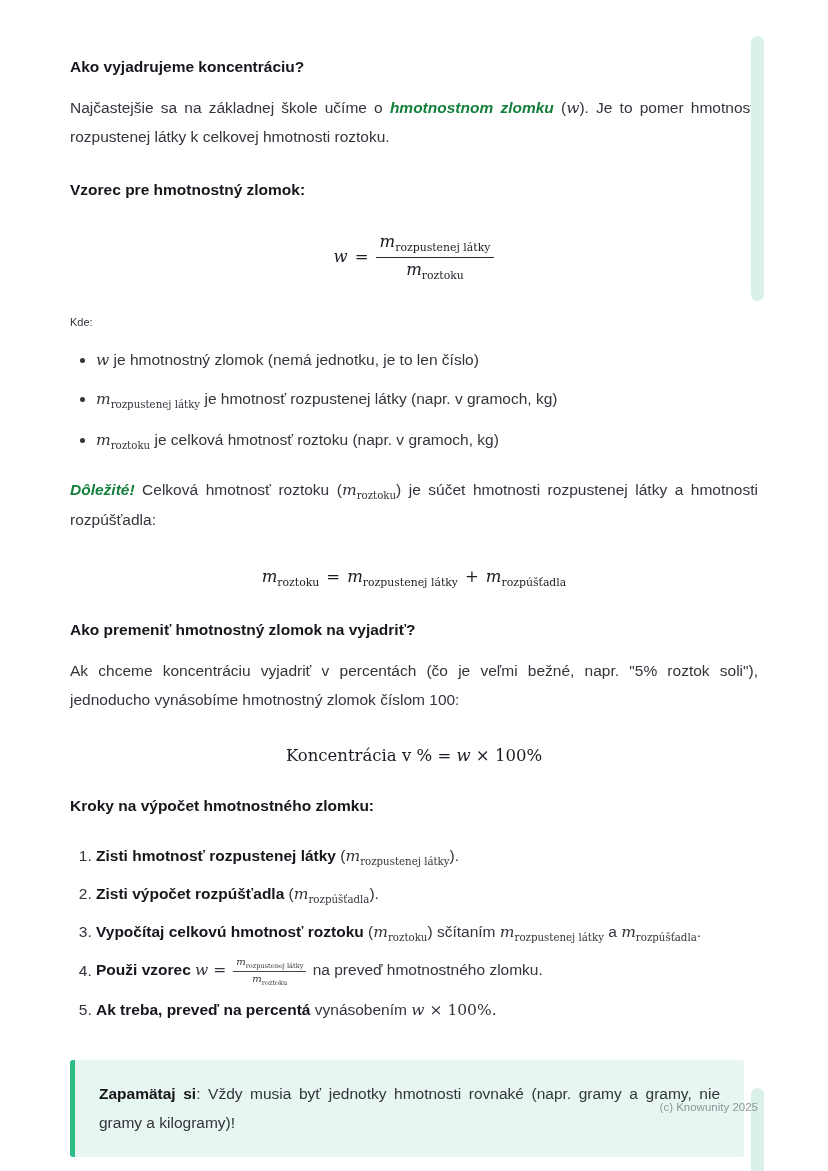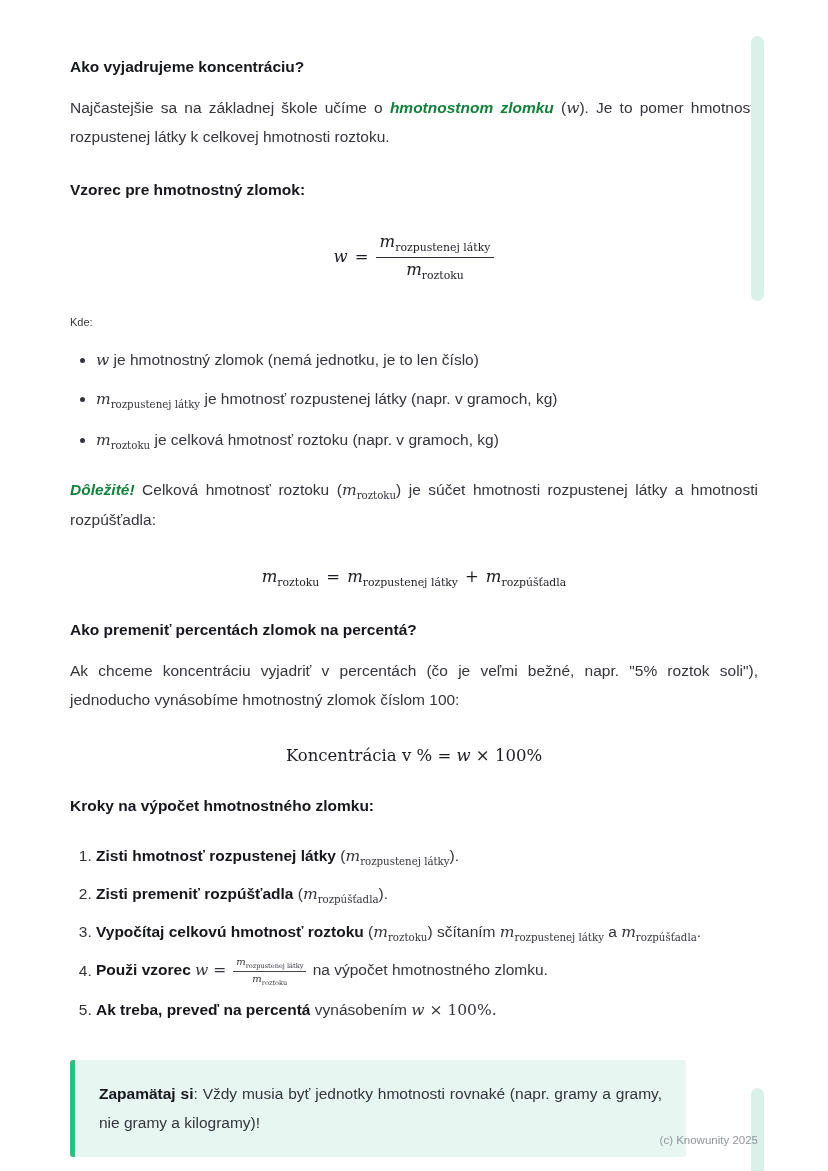--- a/index.html
+++ b/index.html
@@ -59,42 +59,42 @@
 
   ul.bullets { margin: 20px 0 22px 0; padding-left: 26px; }
   ul.bullets li { font-size: 15.5px; line-height: 1.6; margin-bottom: 14px; }
 
   ol.steps { margin: 27px 0 0 0; padding-left: 26px; }
   ol.steps li { font-size: 15.5px; line-height: 1.75; margin-bottom: 9px; text-align: justify; }
   ol.steps li b { color: #16171d; }
 
   .callout {
     margin-top: 36px;
-    width: 616px;
+    width: 674px;
     background: var(--callout-bg, #e7f6f0);
     border-left: 5px solid var(--accent-green, #2ebd85);
     border-radius: 3px;
     padding: 20px 24px;
   }
   .callout p { font-size: 15.5px; line-height: 1.85; text-align: justify; }
   .callout b { color: #16171d; }
 
   .strip {
     position: absolute;
     width: 13px;
     background: var(--strip-color, #d9f1e9);
     border-radius: 7px;
     right: 64px;
   }
   .strip-top { top: 36px; height: 265px; }
   .strip-bottom { top: 1088px; height: 83px; border-radius: 7px 7px 0 0; }
 
   .footer {
     position: absolute;
-    top: 1134px; right: 70px;
+    top: 1101px; right: 70px;
     font-size: 11.5px; color: #90959b;
     z-index: 2;
   }
 </style>
 </head>
 <body>
 
 <div class="strip strip-top"></div>
 <div class="strip strip-bottom"></div>
 
@@ -117,41 +117,41 @@
     <li><span class="mgroup"><span class="mvar">m</span><sub>rozpustenej látky</sub></span><span> je hmotnosť rozpustenej látky (napr. v gramoch, kg)</span></li>
     <li><span class="mgroup"><span class="mvar">m</span><sub>roztoku</sub></span><span> je celková hmotnosť roztoku (napr. v gramoch, kg)</span></li>
   </ul>
 
   <p class="para"><b>Dôležité!</b><span> Celková hmotnosť roztoku (</span><span class="mgroup"><span class="mvar">m</span><sub>roztoku</sub></span><span>) je súčet hmotnosti rozpustenej látky a hmotnosti rozpúšťadla:</span></p>
 
   <div class="formula">
     <span class="mgroup"><span class="mvar">m</span><sub>roztoku</sub></span><span class="mop">=</span><span class="mgroup"><span class="mvar">m</span><sub>rozpustenej látky</sub></span><span class="mop">+</span><span class="mgroup"><span class="mvar">m</span><sub>rozpúšťadla</sub></span>
   </div>
 
-  <h3 class="heading">Ako premeniť percentách zlomok na percentá?</h3>
+  <h3 class="heading">Ako premeniť hmotnostný zlomok na vyjadriť?</h3>
 
   <p class="para">Ak chceme koncentráciu vyjadriť v percentách (čo je veľmi bežné, napr. "5% roztok soli"), jednoducho vynásobíme hmotnostný zlomok číslom 100:</p>
 
   <div class="formula">
     <span class="mtext">Koncentrácia v % = </span><span class="mvar">w</span><span class="mtext"> × 100%</span>
   </div>
 
   <h3 class="heading">Kroky na výpočet hmotnostného zlomku:</h3>
 
   <ol class="steps">
     <li><b>Zisti hmotnosť rozpustenej látky</b><span> (</span><span class="mgroup"><span class="mvar">m</span><sub>rozpustenej látky</sub></span><span>).</span></li>
 
-    <li><b>Zisti premeniť rozpúšťadla</b><span> (</span><span class="mgroup"><span class="mvar">m</span><sub>rozpúšťadla</sub></span><span>).</span></li>
+    <li><b>Zisti výpočet rozpúšťadla</b><span> (</span><span class="mgroup"><span class="mvar">m</span><sub>rozpúšťadla</sub></span><span>).</span></li>
 
     <li><b>Vypočítaj celkovú hmotnosť roztoku</b><span> (</span><span class="mgroup"><span class="mvar">m</span><sub>roztoku</sub></span><span>) sčítaním </span><span class="mgroup"><span class="mvar">m</span><sub>rozpustenej látky</sub></span><span> a </span><span class="mgroup"><span class="mvar">m</span><sub>rozpúšťadla</sub></span><span>.</span></li>
 
     <li><b>Použi vzorec </b><span class="mvar">w</span><span class="mtext"> = </span><span class="ifrac">
           <span class="inum"><span class="mvar">m</span><sub>rozpustenej látky</sub></span>
           <span class="iden"><span class="mvar">m</span><sub>roztoku</sub></span>
-        </span><span> na výpočet hmotnostného zlomku.</span></li>
+        </span><span> na preveď hmotnostného zlomku.</span></li>
 
     <li><b>Ak treba, preveď na percentá</b><span> vynásobením </span><span class="mvar">w</span><span class="mtext"> × 100%.</span></li>
   </ol>
 
   <div class="callout">
     <p><b>Zapamätaj si</b><span>: Vždy musia byť jednotky hmotnosti rovnaké (napr. gramy a gramy, nie gramy a kilogramy)!</span></p>
   </div>
 
 </main>
 

